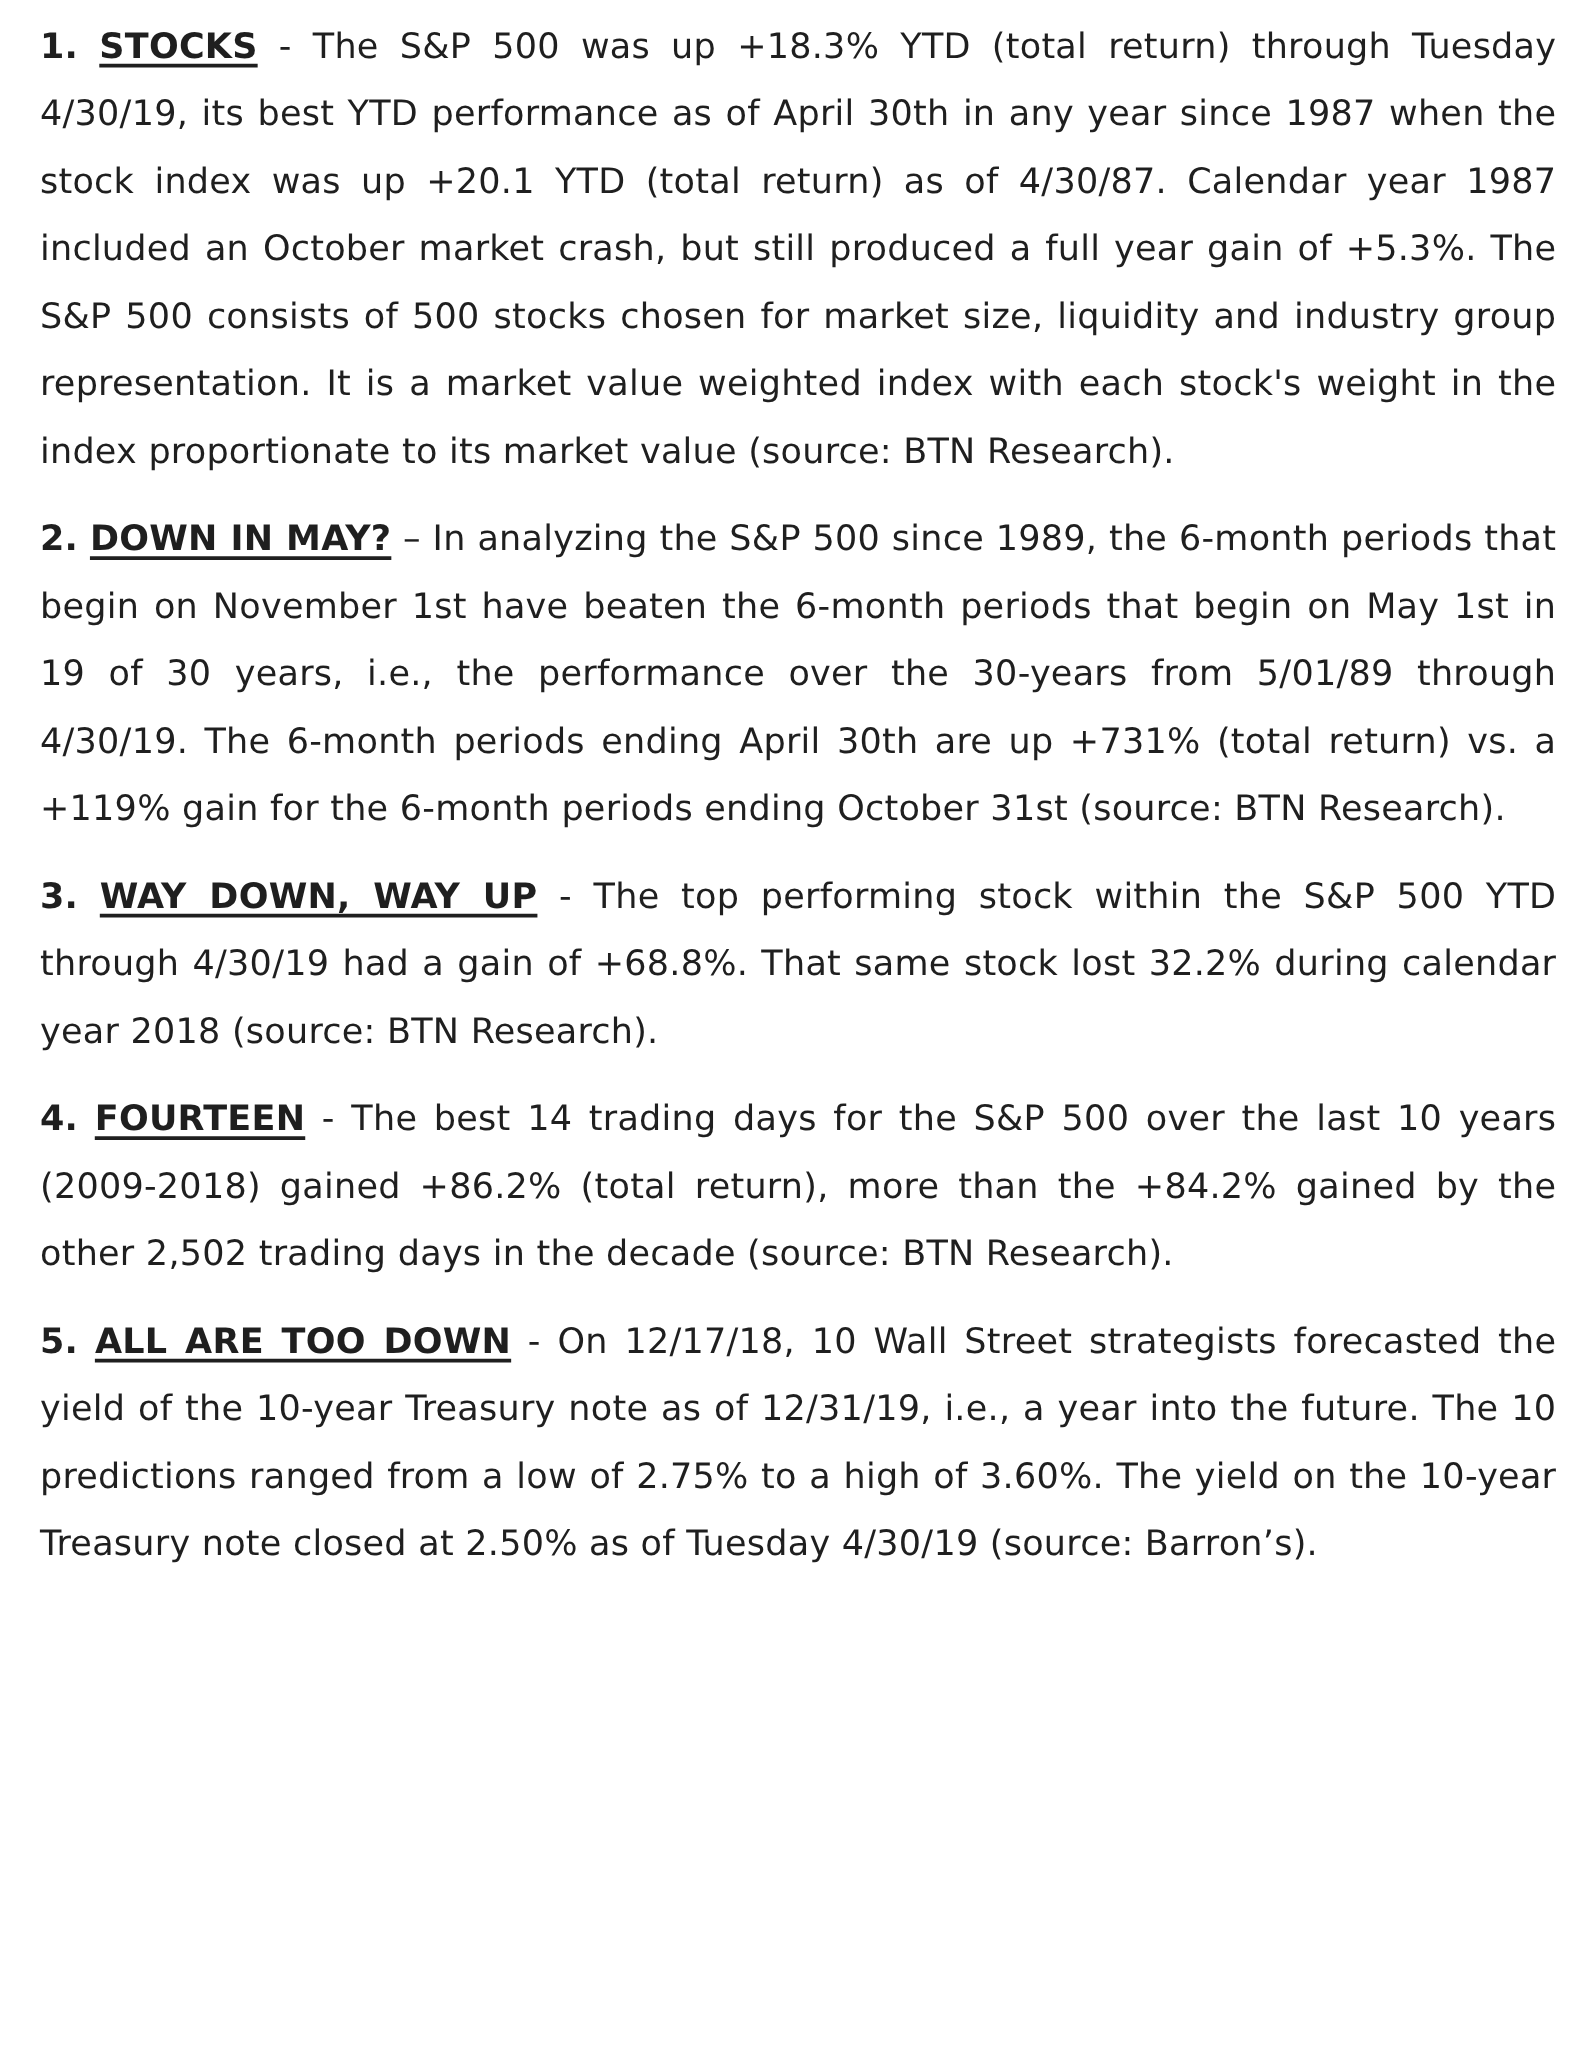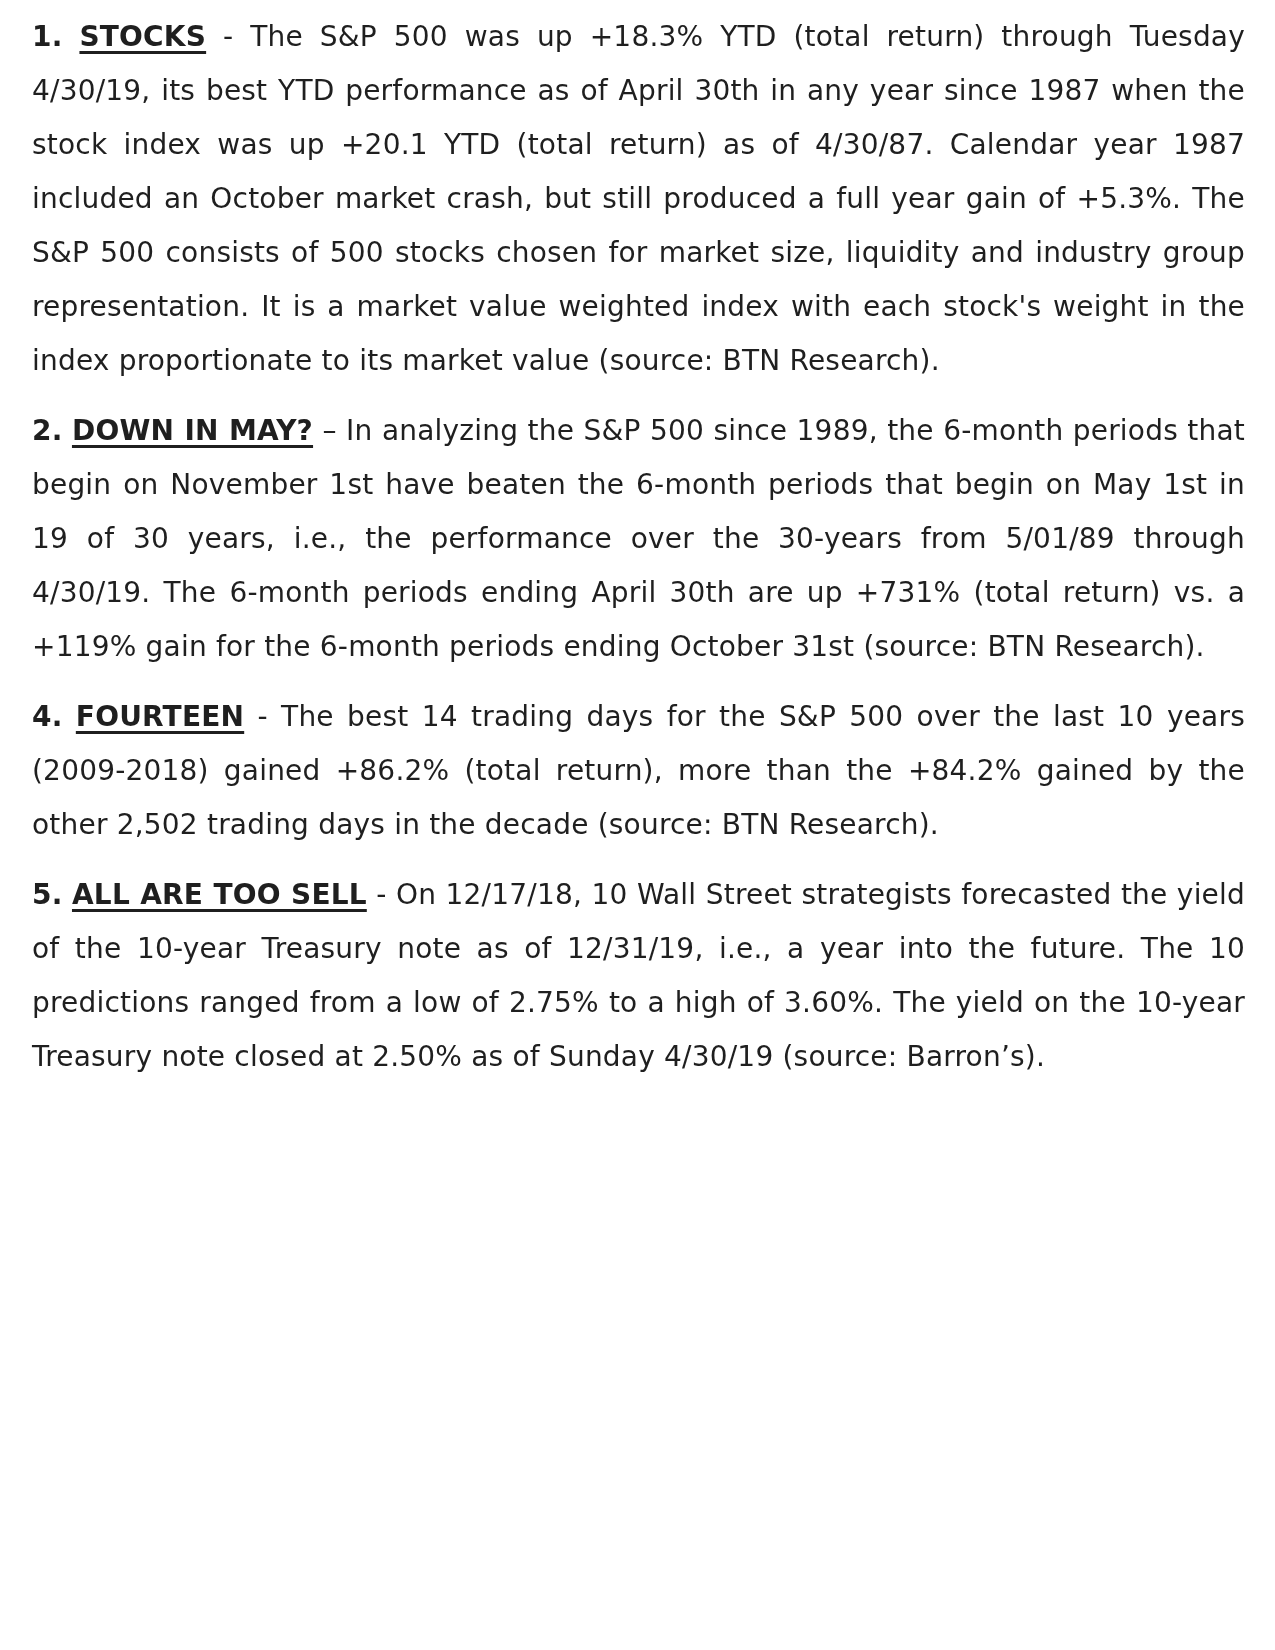--- a/index.html
+++ b/index.html
@@ -46,26 +46,31 @@
     <span class="item-heading">STOCKS</span>
     <span class="item-body">- The S&amp;P 500 was up +18.3% YTD (total return) through Tuesday 4/30/19, its best YTD performance as of April 30th in any year since 1987 when the stock index was up +20.1 YTD (total return) as of 4/30/87. Calendar year 1987 included an October market crash, but still produced a full year gain of +5.3%. The S&amp;P 500 consists of 500 stocks chosen for market size, liquidity and industry group representation. It is a market value weighted index with each stock's weight in the index proportionate to its market value (source: BTN Research).</span>
   </p>
 
   <p class="item">
     <span class="item-number">2.</span>
     <span class="item-heading">DOWN IN MAY?</span>
     <span class="item-body">– In analyzing the S&amp;P 500 since 1989, the 6-month periods that begin on November 1st have beaten the 6-month periods that begin on May 1st in 19 of 30 years, i.e., the performance over the 30-years from 5/01/89 through 4/30/19. The 6-month periods ending April 30th are up +731% (total return) vs. a +119% gain for the 6-month periods ending October 31st (source: BTN Research).</span>
   </p>
 
+  <p class="item">
+    <span class="item-number">3.</span>
+    <span class="item-heading">WAY DOWN, WAY UP</span>
+    <span class="item-body">- The top performing stock within the S&amp;P 500 YTD through 4/30/19 had a gain of +68.8%. That same stock lost 32.2% during calendar year 2018 (source: BTN Research).</span>
+  </p>
 
   <p class="item">
     <span class="item-number">4.</span>
     <span class="item-heading">FOURTEEN</span>
     <span class="item-body">- The best 14 trading days for the S&amp;P 500 over the last 10 years (2009-2018) gained +86.2% (total return), more than the +84.2% gained by the other 2,502 trading days in the decade (source: BTN Research).</span>
   </p>
 
   <p class="item">
     <span class="item-number">5.</span>
-    <span class="item-heading">ALL ARE TOO SELL</span>
-    <span class="item-body">- On 12/17/18, 10 Wall Street strategists forecasted the yield of the 10-year Treasury note as of 12/31/19, i.e., a year into the future. The 10 predictions ranged from a low of 2.75% to a high of 3.60%. The yield on the 10-year Treasury note closed at 2.50% as of Sunday 4/30/19 (source: Barron’s).</span>
+    <span class="item-heading">ALL ARE TOO DOWN</span>
+    <span class="item-body">- On 12/17/18, 10 Wall Street strategists forecasted the yield of the 10-year Treasury note as of 12/31/19, i.e., a year into the future. The 10 predictions ranged from a low of 2.75% to a high of 3.60%. The yield on the 10-year Treasury note closed at 2.50% as of Tuesday 4/30/19 (source: Barron’s).</span>
   </p>
 
 </div>
 
 </body></html>

